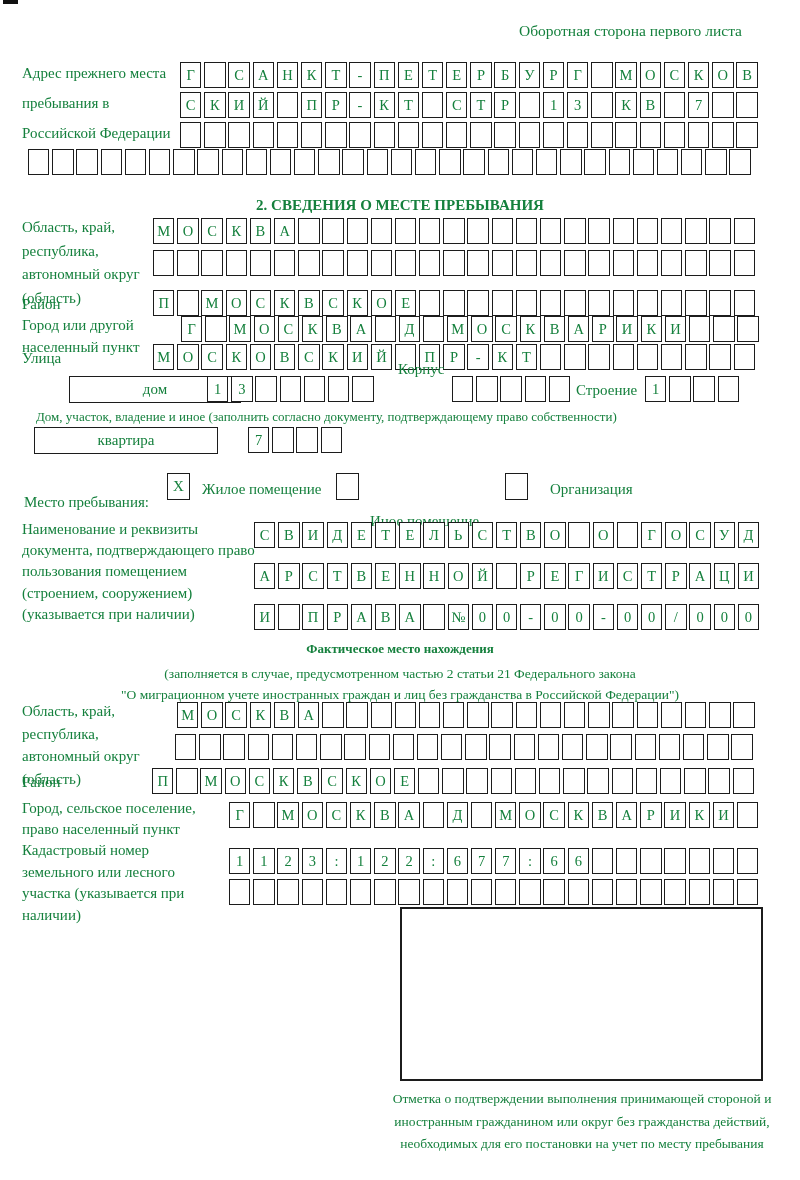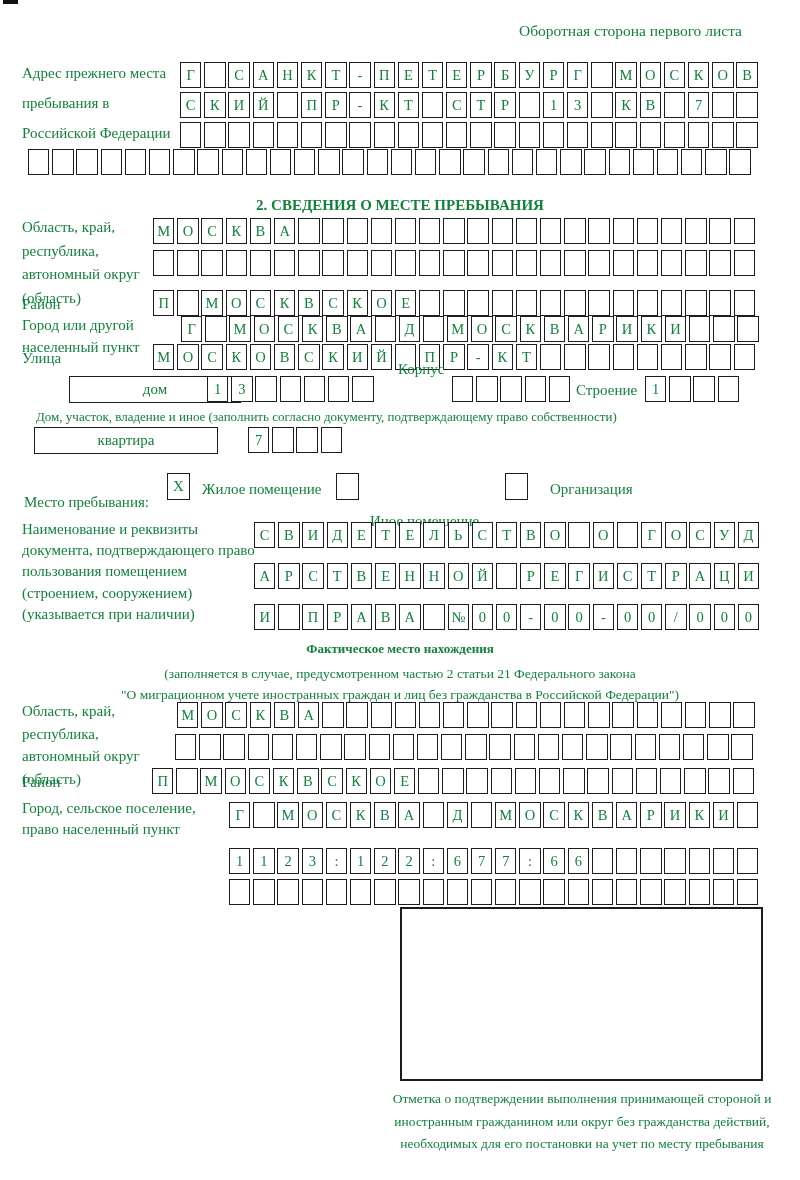--- a/index.html
+++ b/index.html
@@ -514,20 +514,21 @@
       <div class="cell">К</div>
       <div class="cell">В</div>
       <div class="cell">А</div>
       <div class="cell">Р</div>
       <div class="cell">И</div>
       <div class="cell">К</div>
       <div class="cell">И</div>
       <div class="cell"></div>
     </div>
 
+  <div class="abs lbl" style="left:22px;top:840px;width:185px;line-height:21.5px;">Кадастровый номер земельного или лесного участка (указывается при наличии)</div>
   <div class="abs cellrow" style="left:229px;top:848px;">
       <div class="cell">1</div>
       <div class="cell">1</div>
       <div class="cell">2</div>
       <div class="cell">3</div>
       <div class="cell">:</div>
       <div class="cell">1</div>
       <div class="cell">2</div>
       <div class="cell">2</div>
       <div class="cell">:</div>

